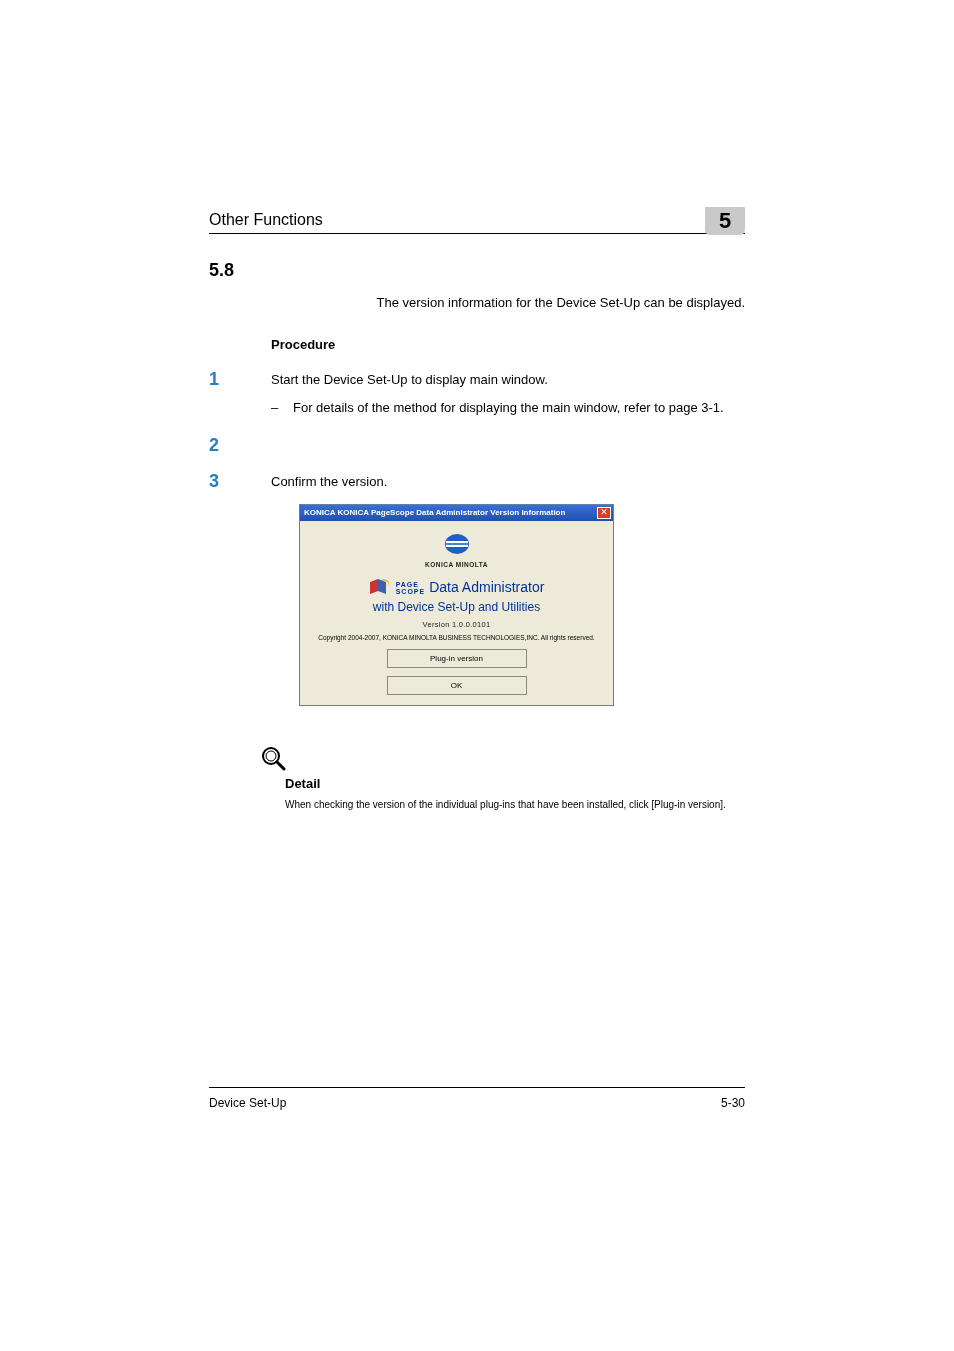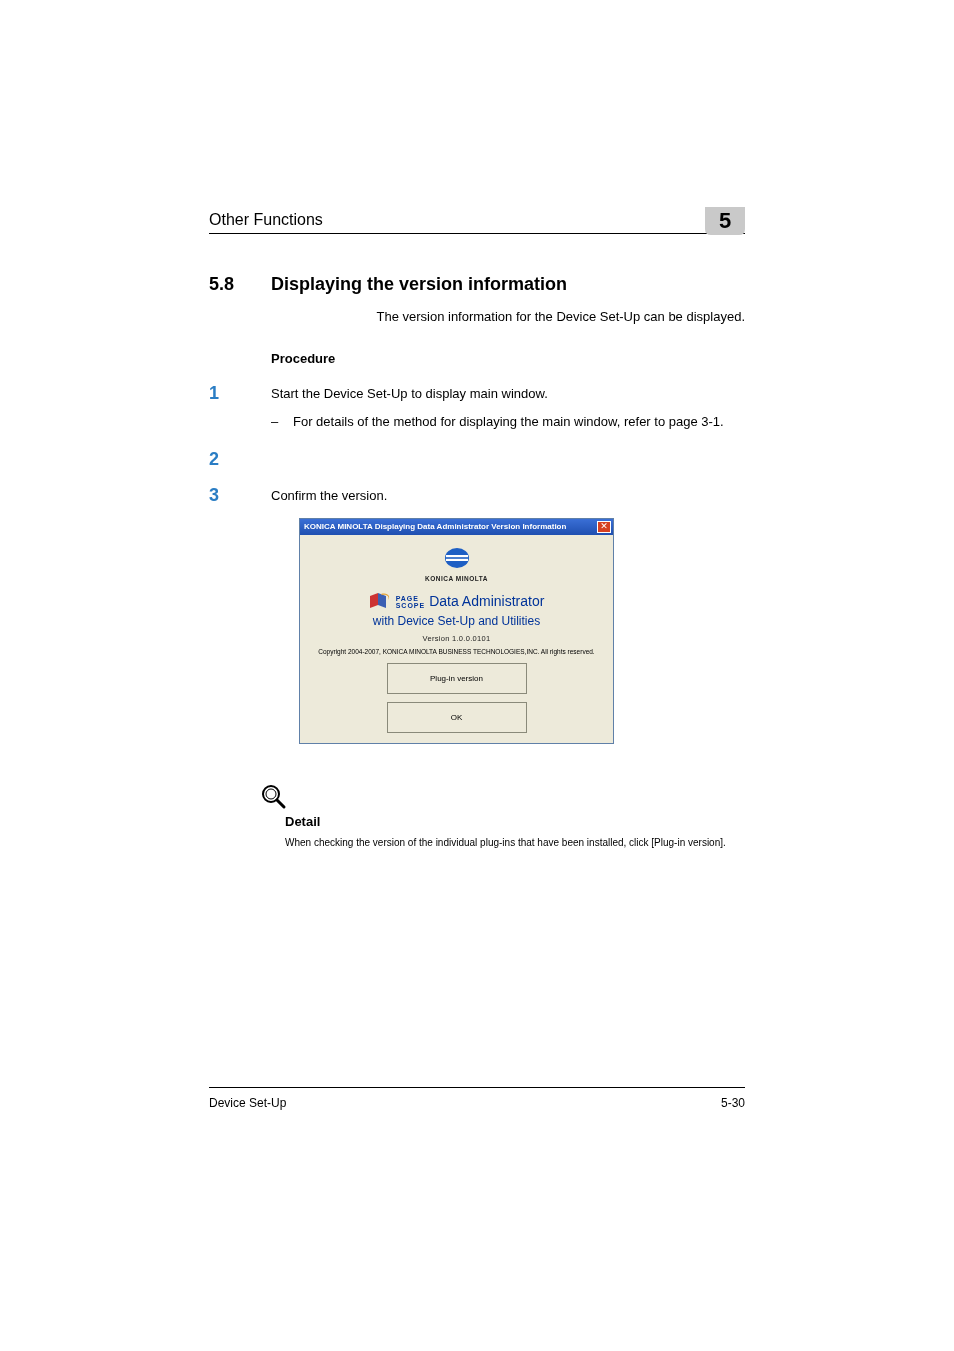--- a/index.html
+++ b/index.html
@@ -28,21 +28,21 @@
     bottom: 4px;
     left: 0;
   }
   .chapter-tab {
     position: absolute;
     right: 0;
     bottom: -2px;
   }
   .chapter-tab svg { display: block; }
   .section-row {
-    margin-top: 40px;
+    margin-top: 26px;
     display: flex;
     align-items: baseline;
   }
   .section-num {
     width: 62px;
     font-size: 18px;
     font-weight: bold;
   }
   .section-title {
     font-size: 18px;
@@ -176,21 +176,21 @@
   }
   .copy {
     font-size: 6.5px;
     color: #000;
     margin-top: 5px;
   }
   .dlg-btn {
     display: block;
     margin: 8px auto 0;
     width: 140px;
-    height: 31px;
+    height: 19px;
     font-size: 8px;
     background: #edeada;
     border: 1px solid #8a8a7a;
     color: #000;
   }
   
   .detail-icon {
     margin-left: 52px;
     margin-top: 40px;
   }
@@ -235,21 +235,20 @@
     <span class="chapter-tab">
       <svg width="40" height="28" viewBox="0 0 40 28">
         <path d="M0 0 H40 V22 Q40 28 34 28 H6 Q0 28 0 22 Z" fill="#c9c9c9"></path>
         <text x="20" y="21" text-anchor="middle" font-family="Helvetica,Arial" font-size="22" font-weight="bold" fill="#000">5</text>
       </svg>
     </span>
   </div>
 
   <div class="section-row">
     <div class="section-num">5.8</div>
-    <div class="section-title">Displaying the version information</div>
   </div>
 
   <div class="intro">The version information for the Device Set-Up can be displayed.</div>
 
   <div class="procedure">Procedure</div>
 
   <div class="step">
     <div class="step-num">1</div>
     <div class="step-body">
       <div>Start the Device Set-Up to display main window.</div>
@@ -267,21 +266,21 @@
   <div class="step">
     <div class="step-num">3</div>
     <div class="step-body">
       <div>Confirm the version.</div>
     </div>
   </div>
 
   <div class="dialog-wrap">
     <div class="dlg">
       <div class="dlg-title">
-        <span class="dlg-title-text">KONICA MINOLTA Displaying Data Administrator Version Information</span>
+        <span class="dlg-title-text">KONICA KONICA PageScope Data Administrator Version Information</span>
         <span class="dlg-close">✕</span>
       </div>
       <div class="dlg-body">
         <div class="km-logo">
           <svg width="26" height="22" viewBox="0 0 26 22">
             <ellipse cx="13" cy="11" rx="12" ry="10" fill="#1e5fc4"></ellipse>
             <rect x="2" y="8" width="22" height="2.2" fill="#fff"></rect>
             <rect x="2" y="11.8" width="22" height="2.2" fill="#fff"></rect>
           </svg>
         </div>

